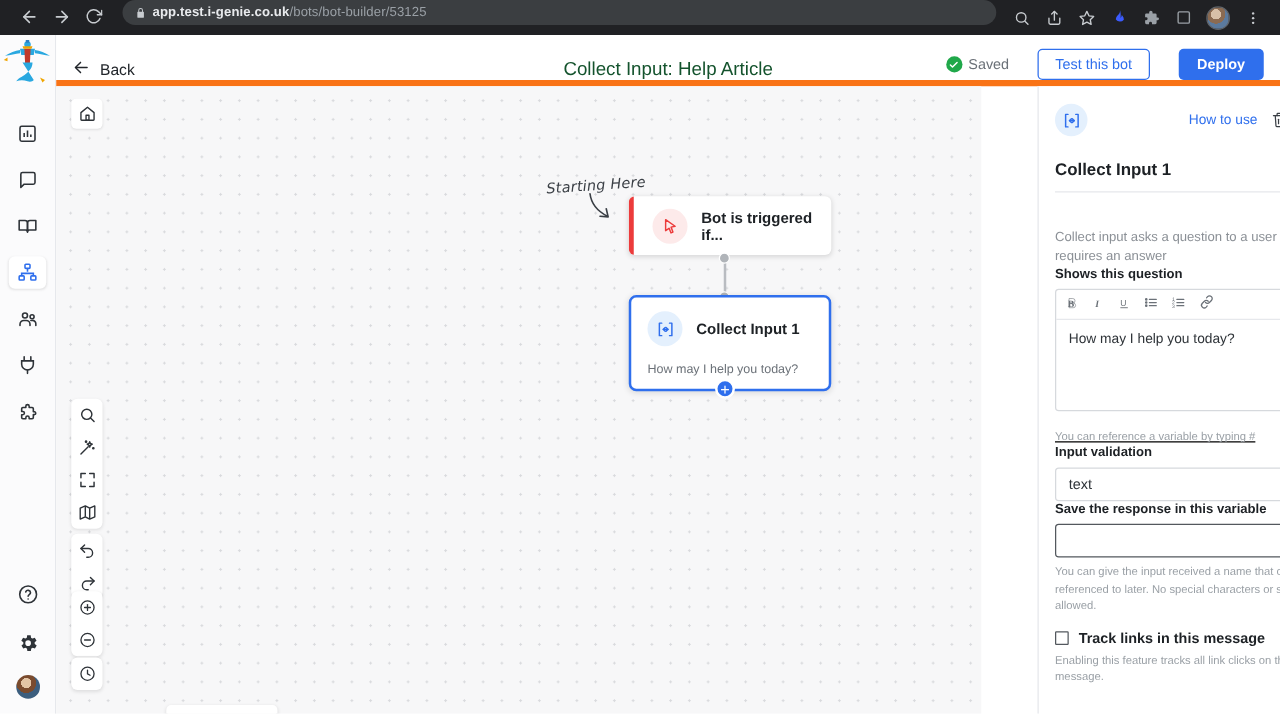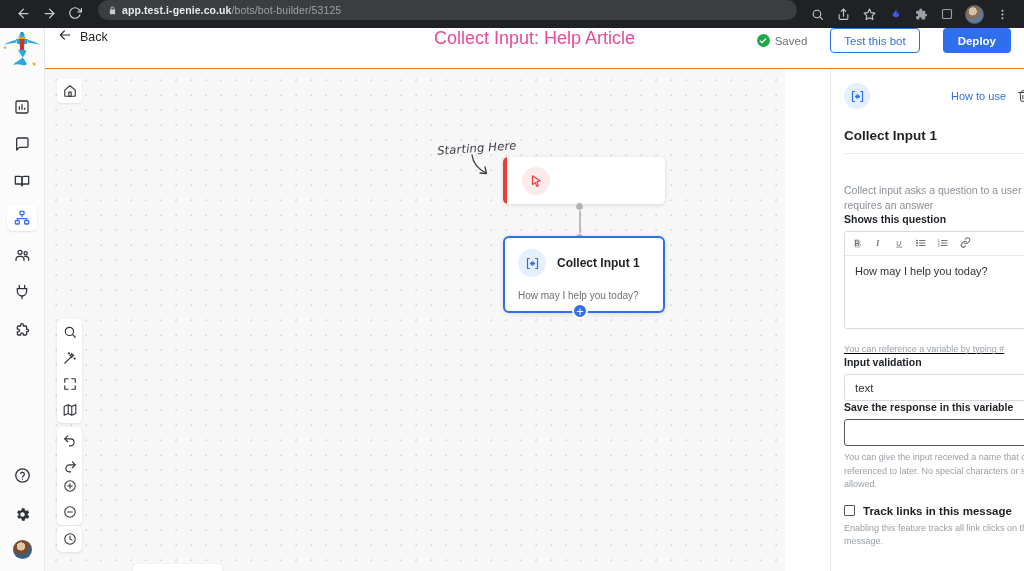--- a/index.html
+++ b/index.html
@@ -57,27 +57,27 @@
   }
   .rail-ico.active { color: #2f6fed; background: #fff; box-shadow: 0 1px 2px rgba(0,0,0,.10); }
   .rail-avatar {
     width: 19px; height: 19px; border-radius: 50%;
     background: radial-gradient(circle at 42% 34%, #e3c5a5 0 24%, #7a4b2e 25% 47%, #3c5e7e 48% 100%);
   }
 
   
   .app-header {
     position: absolute; top: 28px; left: 45px; width: 979px; height: 41px;
-    background: #fff; border-bottom: 1px solid #f97316;
-    display: flex; align-items: flex-start; padding: 0 13px;
+    background: #fff; border-bottom: 5px solid #f97316;
+    display: flex; align-items: flex-end; padding: 0 13px;
   }
   .back-btn { display: flex; align-items: center; gap: 8px; color: #22262b; font-size: 12.5px; }
   .page-title {
     position: absolute; left: 0; right: 0; text-align: center;
-    font-size: 18px; color: #ec4899; pointer-events: none;
+    font-size: 15px; color: #14532d; pointer-events: none;
   }
   .hdr-right { margin-left: auto; display: flex; align-items: center; gap: 23px; z-index: 2; }
   .saved { display: flex; align-items: center; gap: 5px; font-size: 11.5px; color: #6b7178; }
   .check-circle {
     width: 13px; height: 13px; border-radius: 50%; background: #20a84a;
     display: flex; align-items: center; justify-content: center;
   }
   .btn-outline {
     height: 25px; padding: 0 13px; border: 1px solid #2f6fed; border-radius: 4px;
     background: #fff; color: #2f6fed; font-size: 11.5px;
@@ -421,20 +421,21 @@
       </svg>
     </div>
 
     <div class="node node-trigger">
       <div class="bar"></div>
       <div class="node-ico-wrap ico-red">
         <svg width="14" height="14" viewBox="0 0 24 24" fill="none" stroke="#ec3b3b" stroke-width="2" stroke-linejoin="round">
             <path d="M6 3l13 9-5.5 1.2L16 20l-2.6 1.2-2.6-6.4L6 18z"></path>
           </svg>
       </div>
+      <div class="node-label">Bot is triggered if...</div>
     </div>
 
     <div class="conn-line"></div>
     <div class="dot dot-top"></div>
     <div class="dot dot-bot"></div>
 
     <div class="node node-collect">
       <div class="row">
         <div class="node-ico-wrap ico-blue">
           <svg width="15" height="15" viewBox="0 0 24 24" fill="none" stroke="#2f6fed" stroke-width="1.9" stroke-linecap="round" stroke-linejoin="round">

